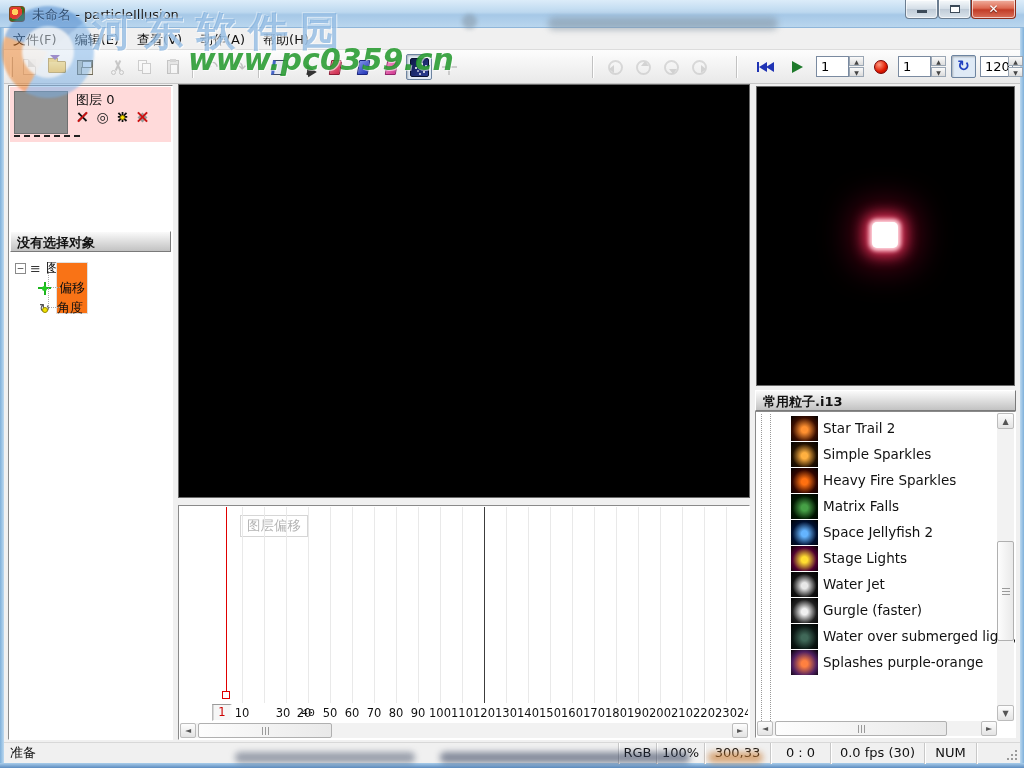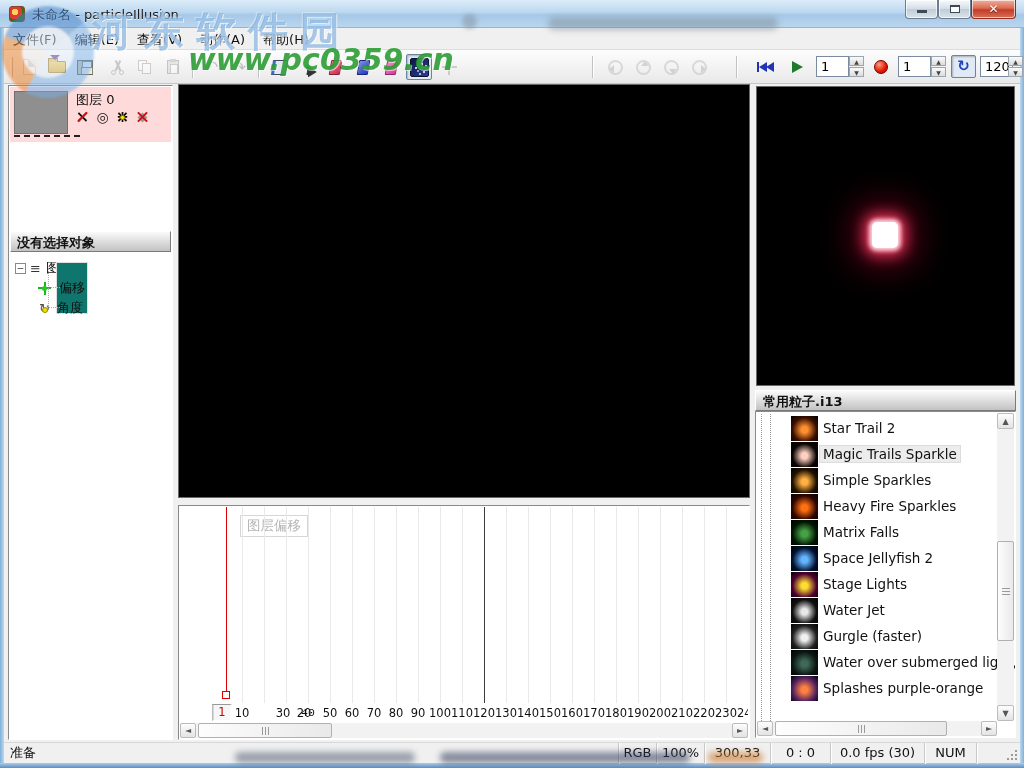--- a/index.html
+++ b/index.html
@@ -143,21 +143,21 @@
   .dot-connector { position:absolute; left:11px; top:-10px; width:12px; height:20px;
     border-left:1px dotted #aaa; border-bottom:1px dotted #aaa; }
   .ic-move-green { position:relative; width:15px; height:15px; margin-right:5px; }
   .ic-move-green i { position:absolute; background:#1db41d; }
   .ic-move-green i:first-child { left:1px; top:6.5px; width:13px; height:2px; }
   .ic-move-green i:nth-child(2) { left:6.5px; top:1px; width:2px; height:13px; }
   .ic-move-green b { position:absolute; left:5px; top:5px; width:5px; height:5px; background:#22cc22; border-radius:50%; }
   .ic-rot-yellow { position:relative; width:15px; height:15px; margin-right:5px; font-size:13px; color:#555; line-height:15px; text-align:center; }
   .ic-rot-yellow b { position:absolute; left:5px; top:6px; width:6px; height:6px; background:#f2e200; border:1px solid #9a8e00; border-radius:50%; }
   .tree-label { color:#111; }
-  .tree-label.boxed { background:#0f766e; outline:1px solid #e0e0e0; padding:16px 2px; }
+  .tree-label.boxed { background:#f97316; outline:1px solid #e0e0e0; padding:16px 2px; }
 
   .canvas { position:absolute; left:178px; top:84px; width:572px; height:414px; background:#000;
     border:1px solid #6a6a6a; }
   .preview { position:absolute; left:756px; top:86px; width:259px; height:300px; background:#000;
     border:1px solid #6a6a6a; }
   .glow { position:absolute; left:115px; top:135px; width:26px; height:26px; background:#fff; border-radius:5px;
     box-shadow:0 0 4px 3px #ffd5dd, 0 0 14px 8px rgba(255,60,100,.85), 0 0 34px 18px rgba(255,0,70,.35); }
 
   .lib-header { position:absolute; left:755px; top:390px; width:261px; height:21px;
     background:linear-gradient(180deg,#fafafa,#c2c2c2); border:1px solid; border-color:#fff #7a7a7a #7a7a7a #fff;
@@ -419,24 +419,20 @@
   <i class="glow"></i>
 </div>
 
 <div class="lib-header">常用粒子.i13</div>
 <div class="lib-body panel-sunken">
   <i class="lib-treelines"></i>
   <div class="lib-rows" id="lib-rows">
       <div class="lib-row">
         <span class="lib-thumb" style="background: radial-gradient(circle at 50% 55%, rgb(255, 144, 48) 0%, rgb(255, 144, 48) 16%, rgb(58, 14, 0) 62%, rgb(0, 0, 0) 100%);"></span>
         <span class="lib-label">Star Trail 2</span>
-      </div>
-      <div class="lib-row">
-        <span class="lib-thumb" style="background: radial-gradient(circle at 50% 55%, rgb(255, 208, 192) 0%, rgb(255, 208, 192) 16%, rgb(10, 4, 4) 62%, rgb(0, 0, 0) 100%);"></span>
-        <span class="lib-label sel">Magic Trails Sparkle</span>
       </div>
       <div class="lib-row">
         <span class="lib-thumb" style="background: radial-gradient(circle at 50% 55%, rgb(255, 176, 64) 0%, rgb(255, 176, 64) 16%, rgb(32, 16, 0) 62%, rgb(0, 0, 0) 100%);"></span>
         <span class="lib-label">Simple Sparkles</span>
       </div>
       <div class="lib-row">
         <span class="lib-thumb" style="background: radial-gradient(circle at 50% 55%, rgb(255, 112, 16) 0%, rgb(255, 112, 16) 16%, rgb(48, 5, 0) 62%, rgb(0, 0, 0) 100%);"></span>
         <span class="lib-label">Heavy Fire Sparkles</span>
       </div>
       <div class="lib-row">

